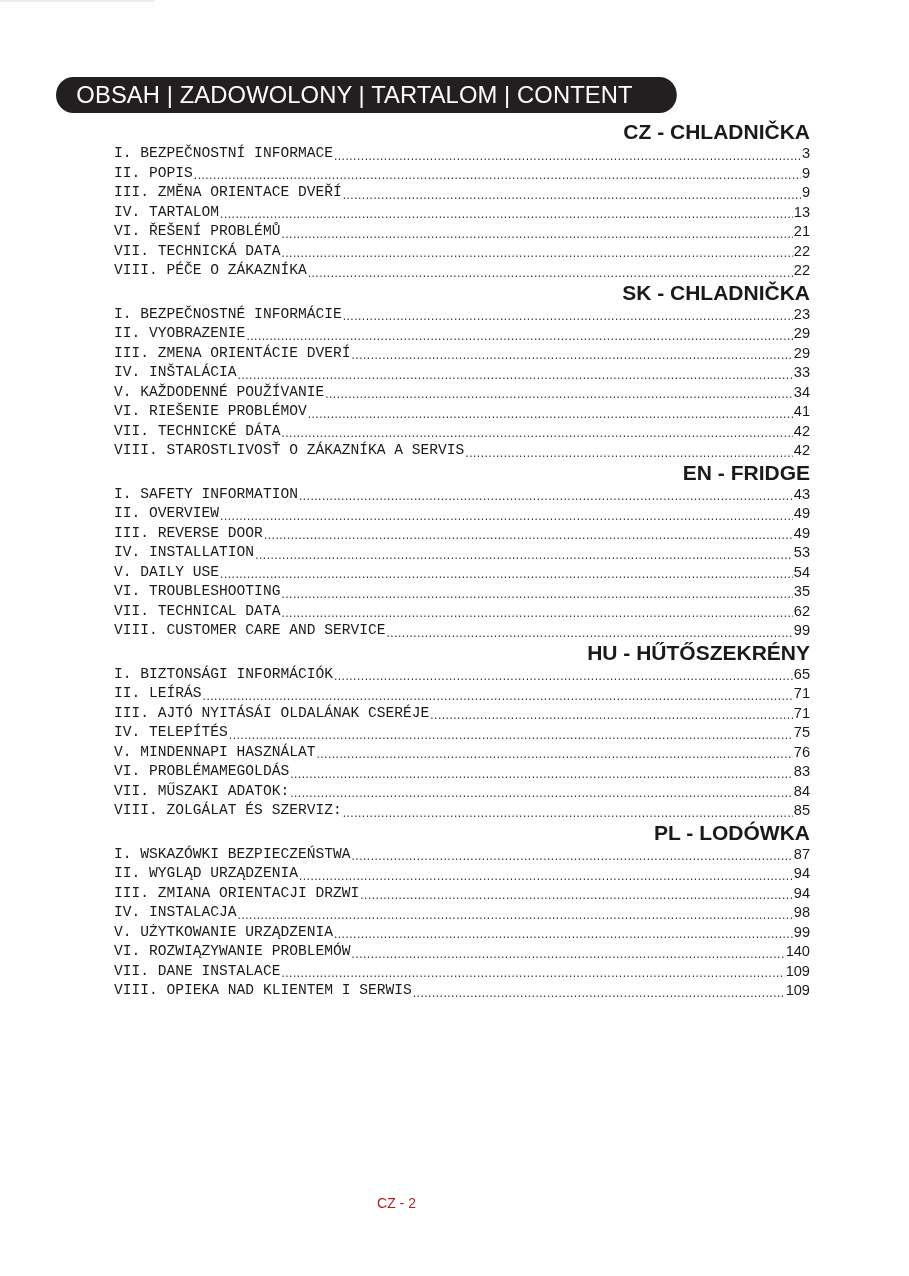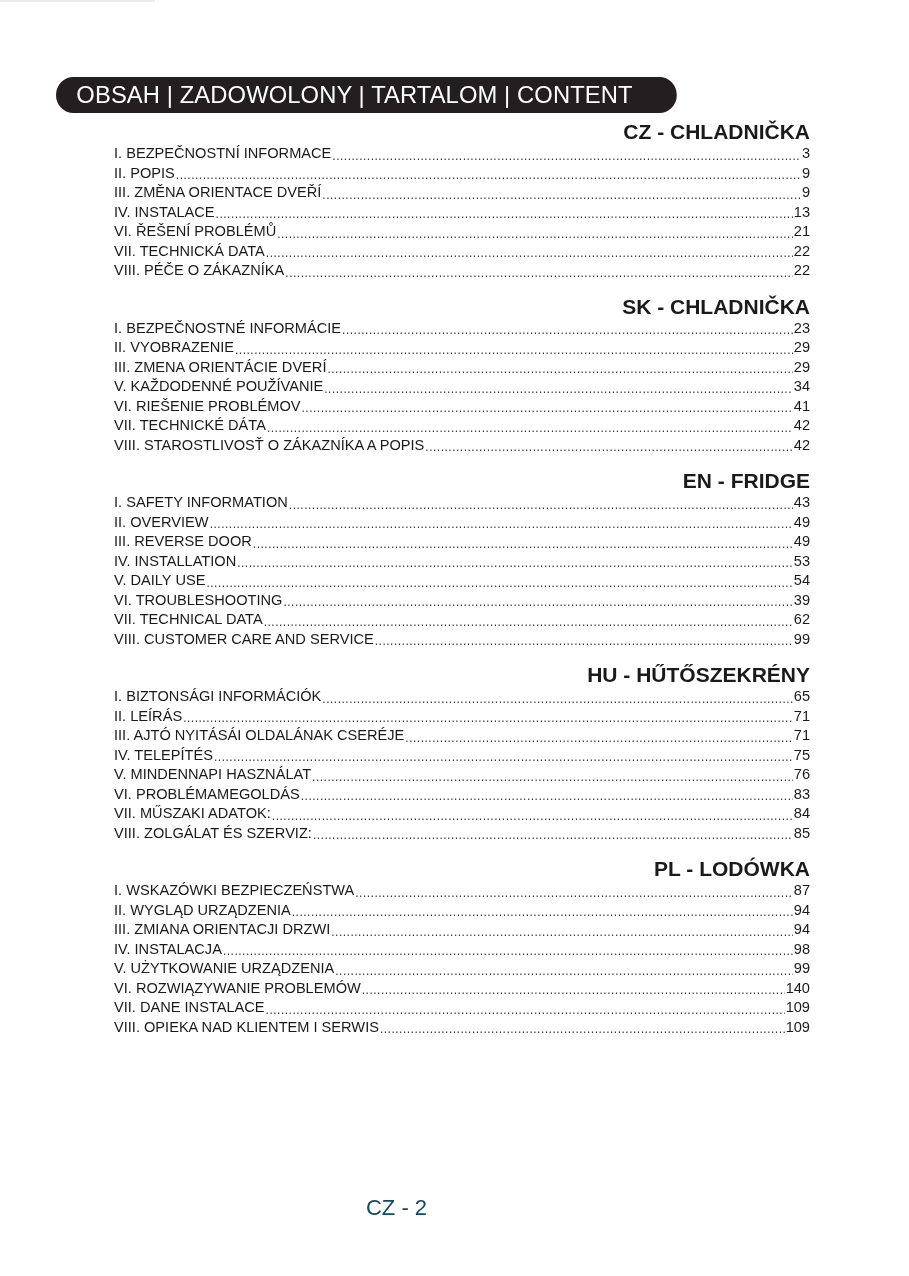--- a/index.html
+++ b/index.html
@@ -6,29 +6,29 @@
   body { width:909px; height:1276px; position:relative; overflow:hidden;
          font-family:"Liberation Sans", sans-serif; color:#1a1a1a; }
   .top-rule { position:absolute; left:0; top:0; width:155px; height:2px; background:#ececec; }
   .banner { position:absolute; left:56px; top:77px; width:640px; height:36px;
             background:#231f20; border-radius:18px; color:#fff;
             font-size:24.5px; line-height:36px; padding-left:21px; box-sizing:border-box;
             letter-spacing:0.1px; white-space:nowrap; transform:scaleX(0.97); transform-origin:left; }
   .toc { position:absolute; left:88px; top:120px; width:722px; }
   .section-title { font-weight:bold; font-size:21px; height:24px; line-height:24px;
                    margin-top:0; white-space:nowrap;text-align:right; }
-  .section + .section { margin-top:14px; }
+  .section + .section { margin-top:0px; }
   .entry { display:flex; align-items:flex-end; height:19.5px; line-height:19.5px;
            font-size:14.6px; margin-left:26px; white-space:nowrap; }
-  .entry .label { flex:0 0 auto; transform-origin:left; }
+  .entry .label { flex:0 0 auto; transform-origin:left;font-family:Liberation Mono, monospace; }
   .entry .dots { flex:1 1 auto; overflow:hidden; height:19.5px; position:relative; margin:0 1px; }
   .entry .dots::before { content:"................................................................................................................................................................................................................................................................"; position:absolute; left:0; bottom:0; letter-spacing:0.5px; font-size:12px; line-height:15px; color:#333; }
   .entry .page { flex:0 0 auto; text-align:right; }
   .footer { position:absolute; left:0; width:793px; top:1195px; text-align:center;
-            font-size:22px; color:#0c4a6e; }
+            font-size:14px; color:#b91c1c; }
 </style>
 </head>
 <body>
 
 <div class="top-rule"></div>
 
 <div class="banner">OBSAH | ZADOWOLONY | TARTALOM | CONTENT</div>
 
 <div class="toc">
 
@@ -43,21 +43,21 @@
         <span class="label">II. POPIS</span>
         <span class="dots"></span>
         <span class="page">9</span>
       </div>
     <div class="entry">
         <span class="label">III. ZMĚNA ORIENTACE DVEŘÍ</span>
         <span class="dots"></span>
         <span class="page">9</span>
       </div>
     <div class="entry">
-        <span class="label">IV. INSTALACE</span>
+        <span class="label">IV. TARTALOM</span>
         <span class="dots"></span>
         <span class="page">13</span>
       </div>
     <div class="entry">
         <span class="label">VI. ŘEŠENÍ PROBLÉMŮ</span>
         <span class="dots"></span>
         <span class="page">21</span>
       </div>
     <div class="entry">
         <span class="label">VII. TECHNICKÁ DATA</span>
@@ -82,36 +82,41 @@
         <span class="label">II. VYOBRAZENIE</span>
         <span class="dots"></span>
         <span class="page">29</span>
       </div>
     <div class="entry">
         <span class="label">III. ZMENA ORIENTÁCIE DVERÍ</span>
         <span class="dots"></span>
         <span class="page">29</span>
       </div>
     <div class="entry">
+        <span class="label">IV. INŠTALÁCIA</span>
+        <span class="dots"></span>
+        <span class="page">33</span>
+      </div>
+    <div class="entry">
         <span class="label">V. KAŽDODENNÉ POUŽÍVANIE</span>
         <span class="dots"></span>
         <span class="page">34</span>
       </div>
     <div class="entry">
         <span class="label">VI. RIEŠENIE PROBLÉMOV</span>
         <span class="dots"></span>
         <span class="page">41</span>
       </div>
     <div class="entry">
         <span class="label">VII. TECHNICKÉ DÁTA</span>
         <span class="dots"></span>
         <span class="page">42</span>
       </div>
     <div class="entry">
-        <span class="label">VIII. STAROSTLIVOSŤ O ZÁKAZNÍKA A POPIS</span>
+        <span class="label">VIII. STAROSTLIVOSŤ O ZÁKAZNÍKA A SERVIS</span>
         <span class="dots"></span>
         <span class="page">42</span>
       </div>
   </div>
 
   <div class="section">
     <div class="section-title">EN - FRIDGE</div>
     <div class="entry">
         <span class="label">I. SAFETY INFORMATION</span>
         <span class="dots"></span>
@@ -133,21 +138,21 @@
         <span class="page">53</span>
       </div>
     <div class="entry">
         <span class="label">V. DAILY USE</span>
         <span class="dots"></span>
         <span class="page">54</span>
       </div>
     <div class="entry">
         <span class="label">VI. TROUBLESHOOTING</span>
         <span class="dots"></span>
-        <span class="page">39</span>
+        <span class="page">35</span>
       </div>
     <div class="entry">
         <span class="label">VII. TECHNICAL DATA</span>
         <span class="dots"></span>
         <span class="page">62</span>
       </div>
     <div class="entry">
         <span class="label">VIII. CUSTOMER CARE AND SERVICE</span>
         <span class="dots"></span>
         <span class="page">99</span>

